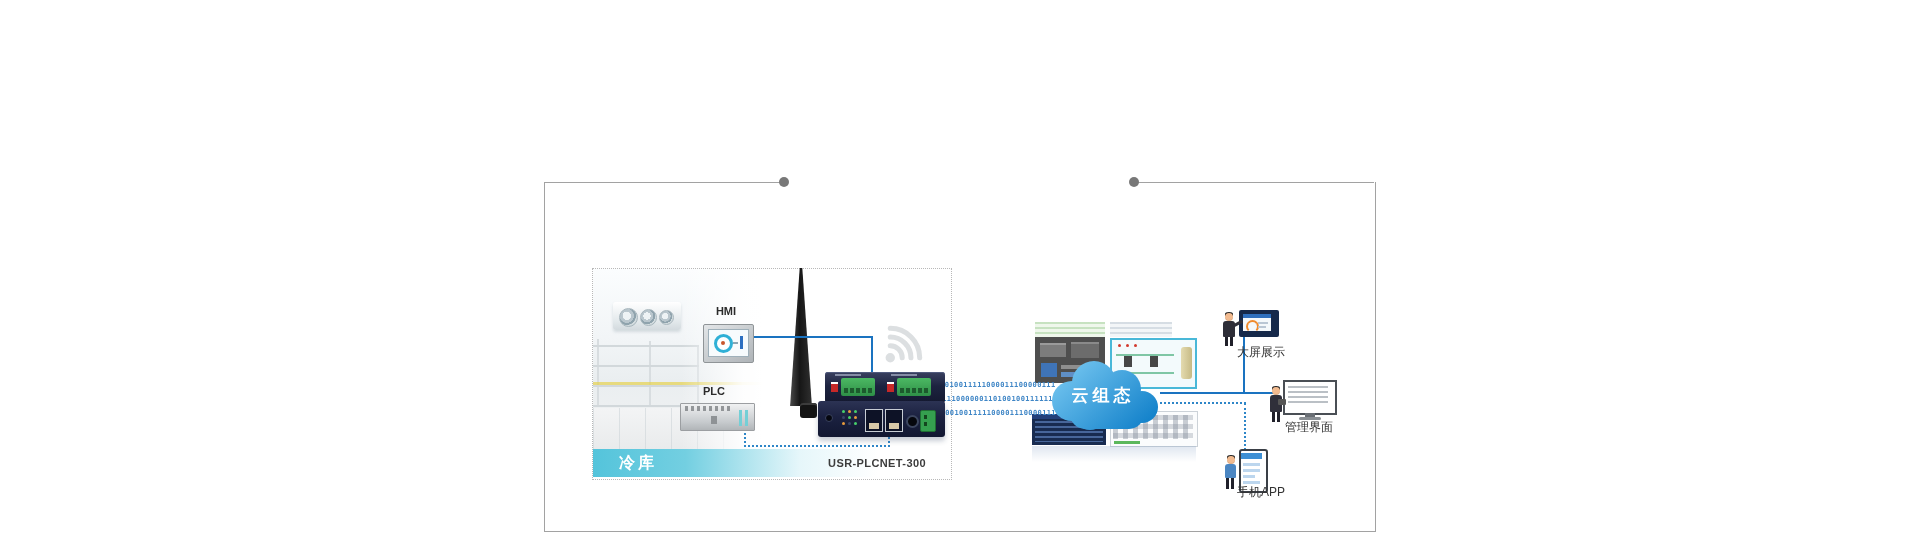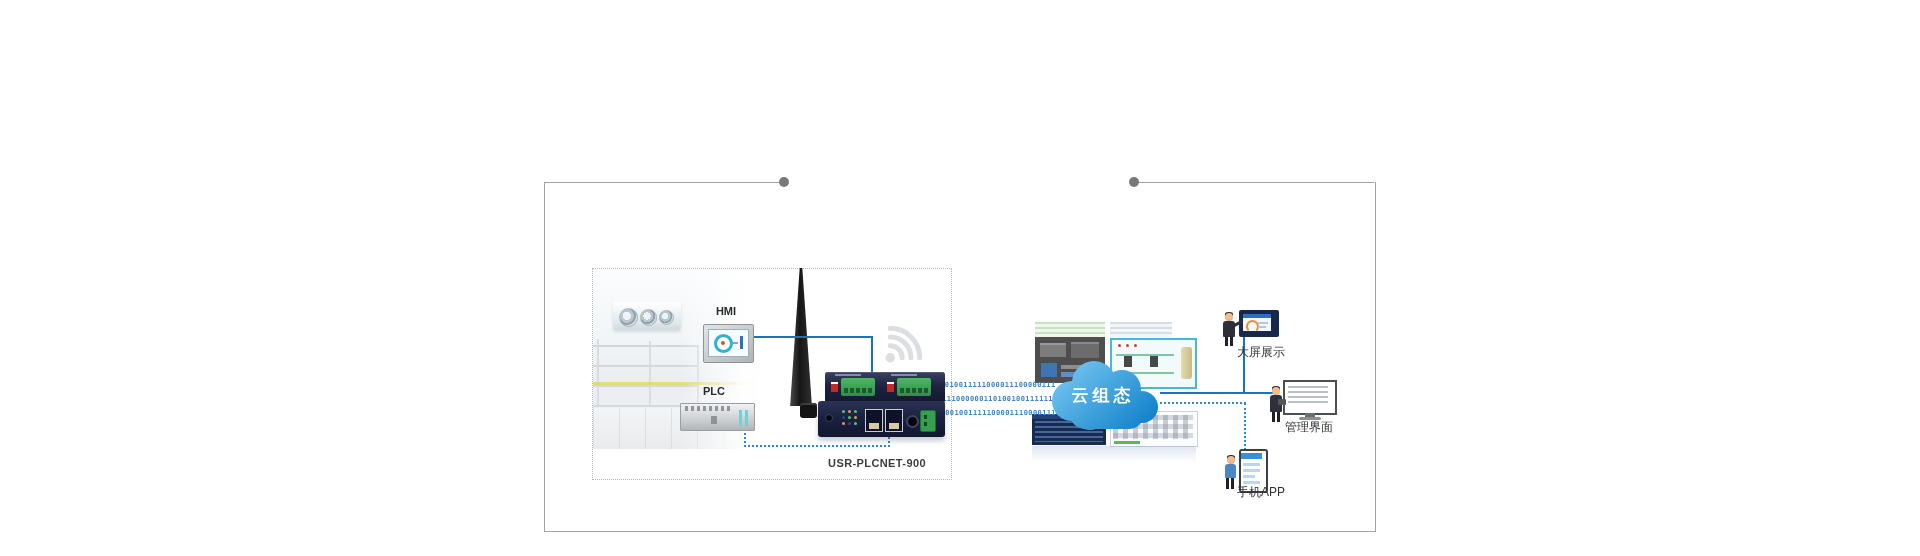--- a/index.html
+++ b/index.html
@@ -175,21 +175,24 @@
     <div class="abs shelf-post" style="left:104px;top:76px;height:60px;"></div>
     <div class="abs shelf-bar" style="left:0;top:76px;width:106px;"></div>
     <div class="abs shelf-bar" style="left:0;top:96px;width:106px;"></div>
     <div class="abs shelf-bar" style="left:0;top:116px;width:106px;"></div>
     <div class="abs shelf-bar" style="left:0;top:136px;width:106px;"></div>
     <div class="abs yellow-stripe"></div>
     <div class="abs floor"></div>
     <div class="abs photo-fade"></div>
   </div>
 
-  <div class="abs gateway-label">USR-PLCNET-900</div>
+  <div class="abs banner">
+    <span class="banner-label">冷库</span>
+  </div>
+  <div class="abs gateway-label">USR-PLCNET-300</div>
 
   <div class="abs hmi-label">HMI</div>
   <div class="abs hmi-device">
     <div class="abs hmi-screen">
       <div class="abs hmi-gauge"></div>
       <div class="abs hmi-gauge-dot"></div>
       <div class="abs hmi-bar"></div>
       <div class="abs hmi-tick"></div>
     </div>
   </div>

